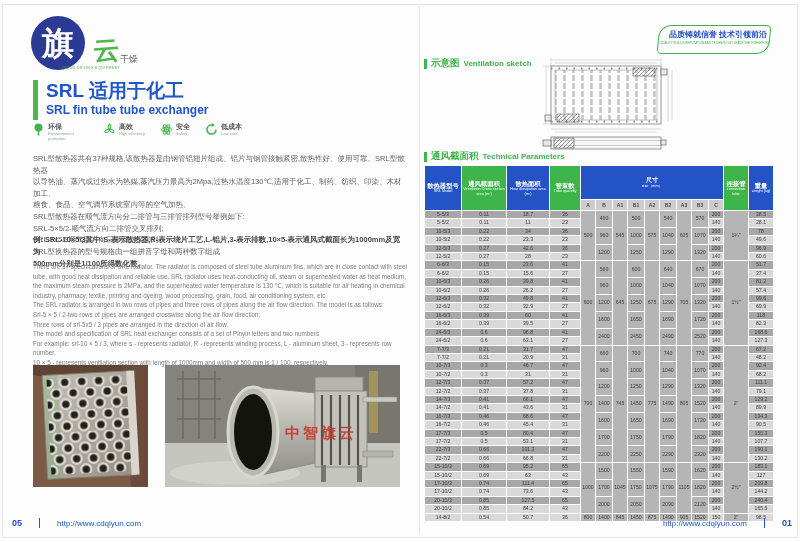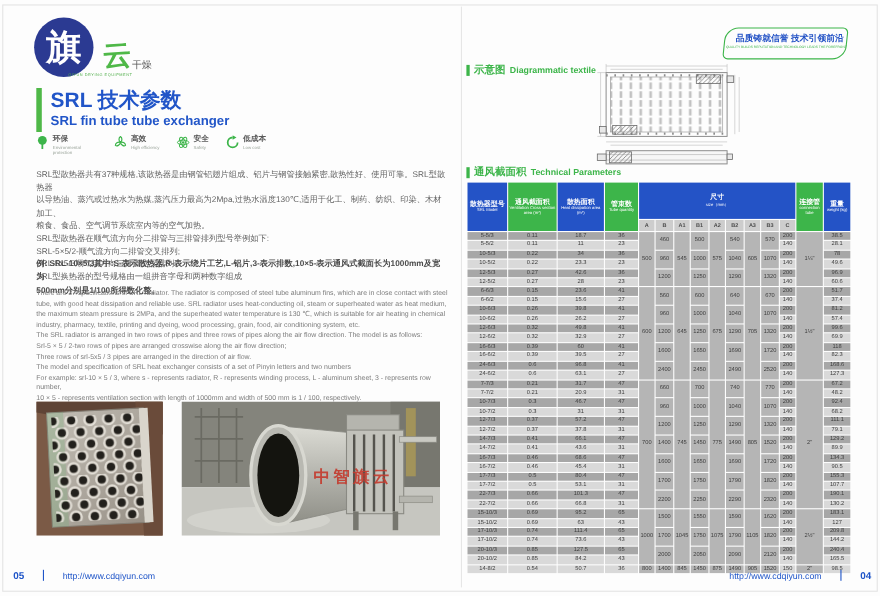--- a/index.html
+++ b/index.html
@@ -68,21 +68,21 @@
 <svg class="logo" viewBox="0 0 130 62">
   <circle cx="30" cy="29" r="27" fill="#2b3a92"></circle>
   <text x="30" y="40" text-anchor="middle" font-size="32" font-weight="bold" fill="#ffffff">旗</text>
   <text x="66" y="46" font-size="26" font-weight="bold" fill="#4fb848" transform="rotate(-4 66 46)">云</text>
   <text x="92" y="48" font-size="9" fill="#555555">干燥</text>
 </svg>
 <div class="logo-tagline">QIYUN DRYING EQUIPMENT</div>
 
 <div class="title-block">
   <div class="title-bar"></div>
-  <div class="title-cn">SRL 技术参数</div>
+  <div class="title-cn">SRL 适用于化工</div>
   <div class="title-en">SRL fin tube tube exchanger</div>
 </div>
 
 <div class="features">
   <div class="feature">
     <svg width="13" height="13" viewBox="0 0 13 13">
       <circle cx="6.5" cy="4.6" r="4" fill="#3db54a"></circle>
         <rect x="5.7" y="7.5" width="1.6" height="5" fill="#3db54a"></rect>
     </svg>
     <div class="txt">
@@ -221,21 +221,21 @@
   <span>http://www.cdqiyun.com</span>
 </div>
 
 <div class="badge"></div>
 <div class="badge-cn">品质铸就信誉 技术引领前沿</div>
 <div class="badge-en">QUALITY BUILDS REPUTATION AND TECHNOLOGY LEADS THE FOREFRONT</div>
 
 <div class="sec-head sketch-head">
   <span class="sec-bar"></span>
   <span class="sec-cn">示意图</span>
-  <span class="sec-en">Diagrammatic textile</span>
+  <span class="sec-en">Ventilation sketch</span>
 </div>
 
 <svg class="drawing" viewBox="0 0 190 96">
   <defs>
     <pattern id="fins" width="9" height="8" patternUnits="userSpaceOnUse">
       <line x1="4.5" y1="1" x2="4.5" y2="7" stroke="#c2c2c2" stroke-width="2.4"></line>
     </pattern>
     <pattern id="hatch" width="4" height="4" patternUnits="userSpaceOnUse">
       <line x1="0" y1="4" x2="4" y2="0" stroke="#777" stroke-width="0.7"></line>
     </pattern>
@@ -734,14 +734,14 @@
         <td class="lt">150</td>
         <td class="mg">2"</td>
         <td class="lt">98.5</td>
       </tr>
     </tbody>
 </table>
 
 <div class="footer footer-r">
   <span>http://www.cdqiyun.com</span>
   <span class="bar"></span>
-  <span class="num">04</span>
+  <span class="num">01</span>
 </div>
 
 </body></html>

